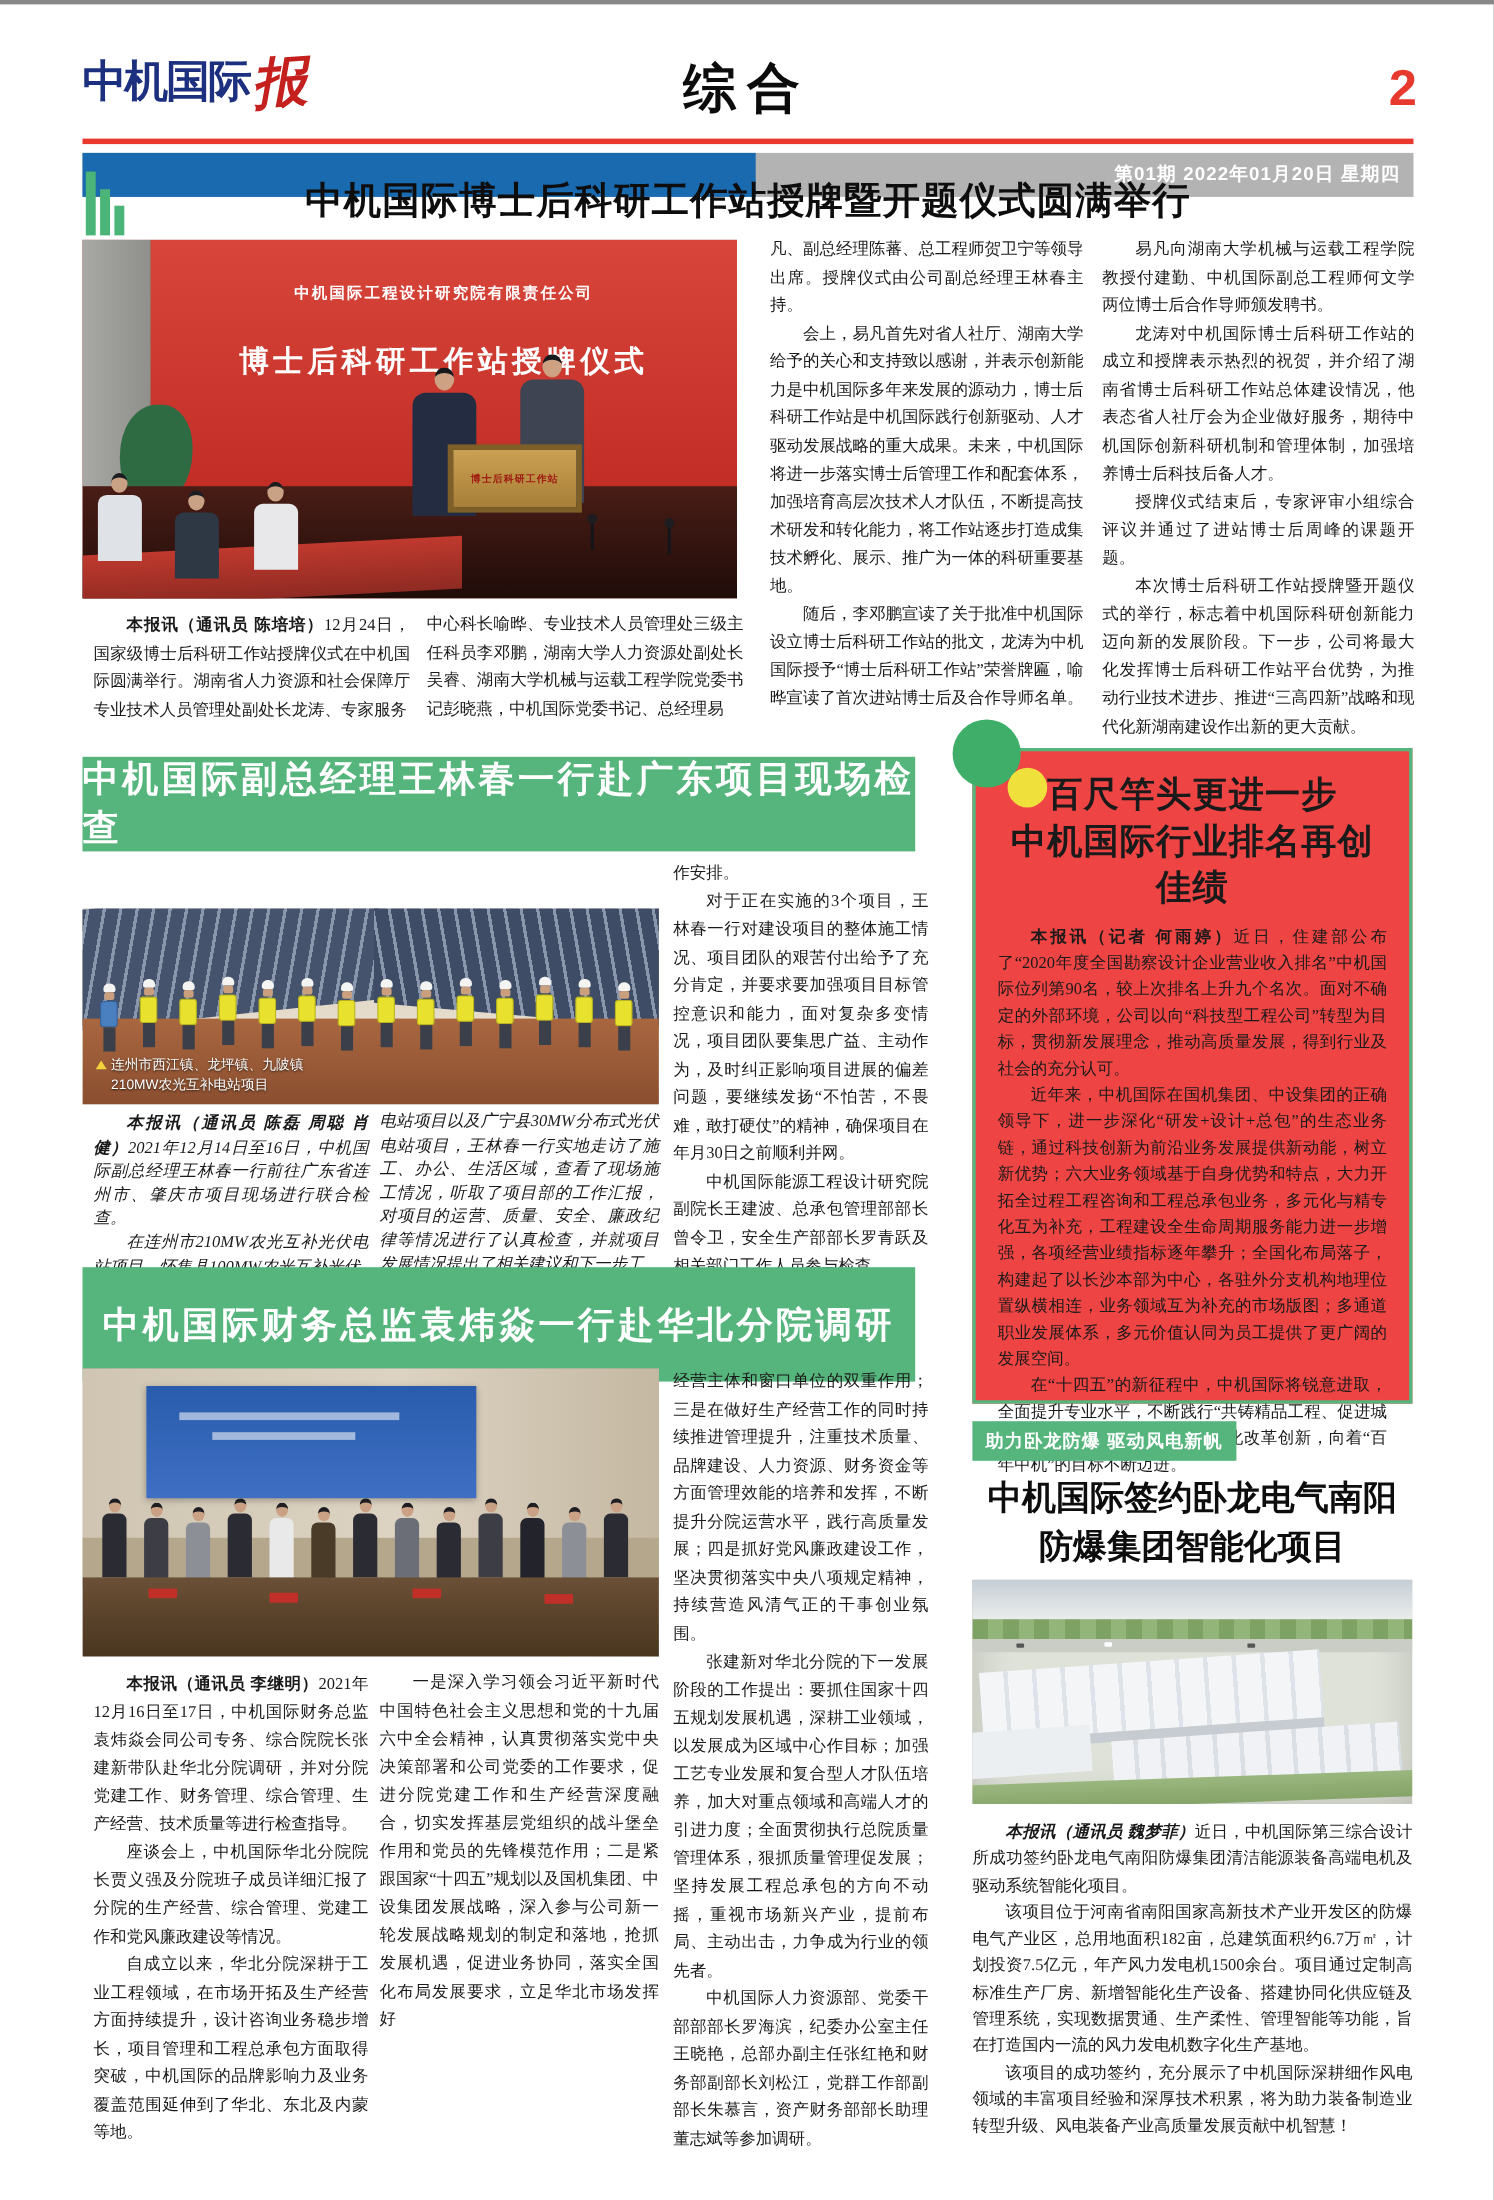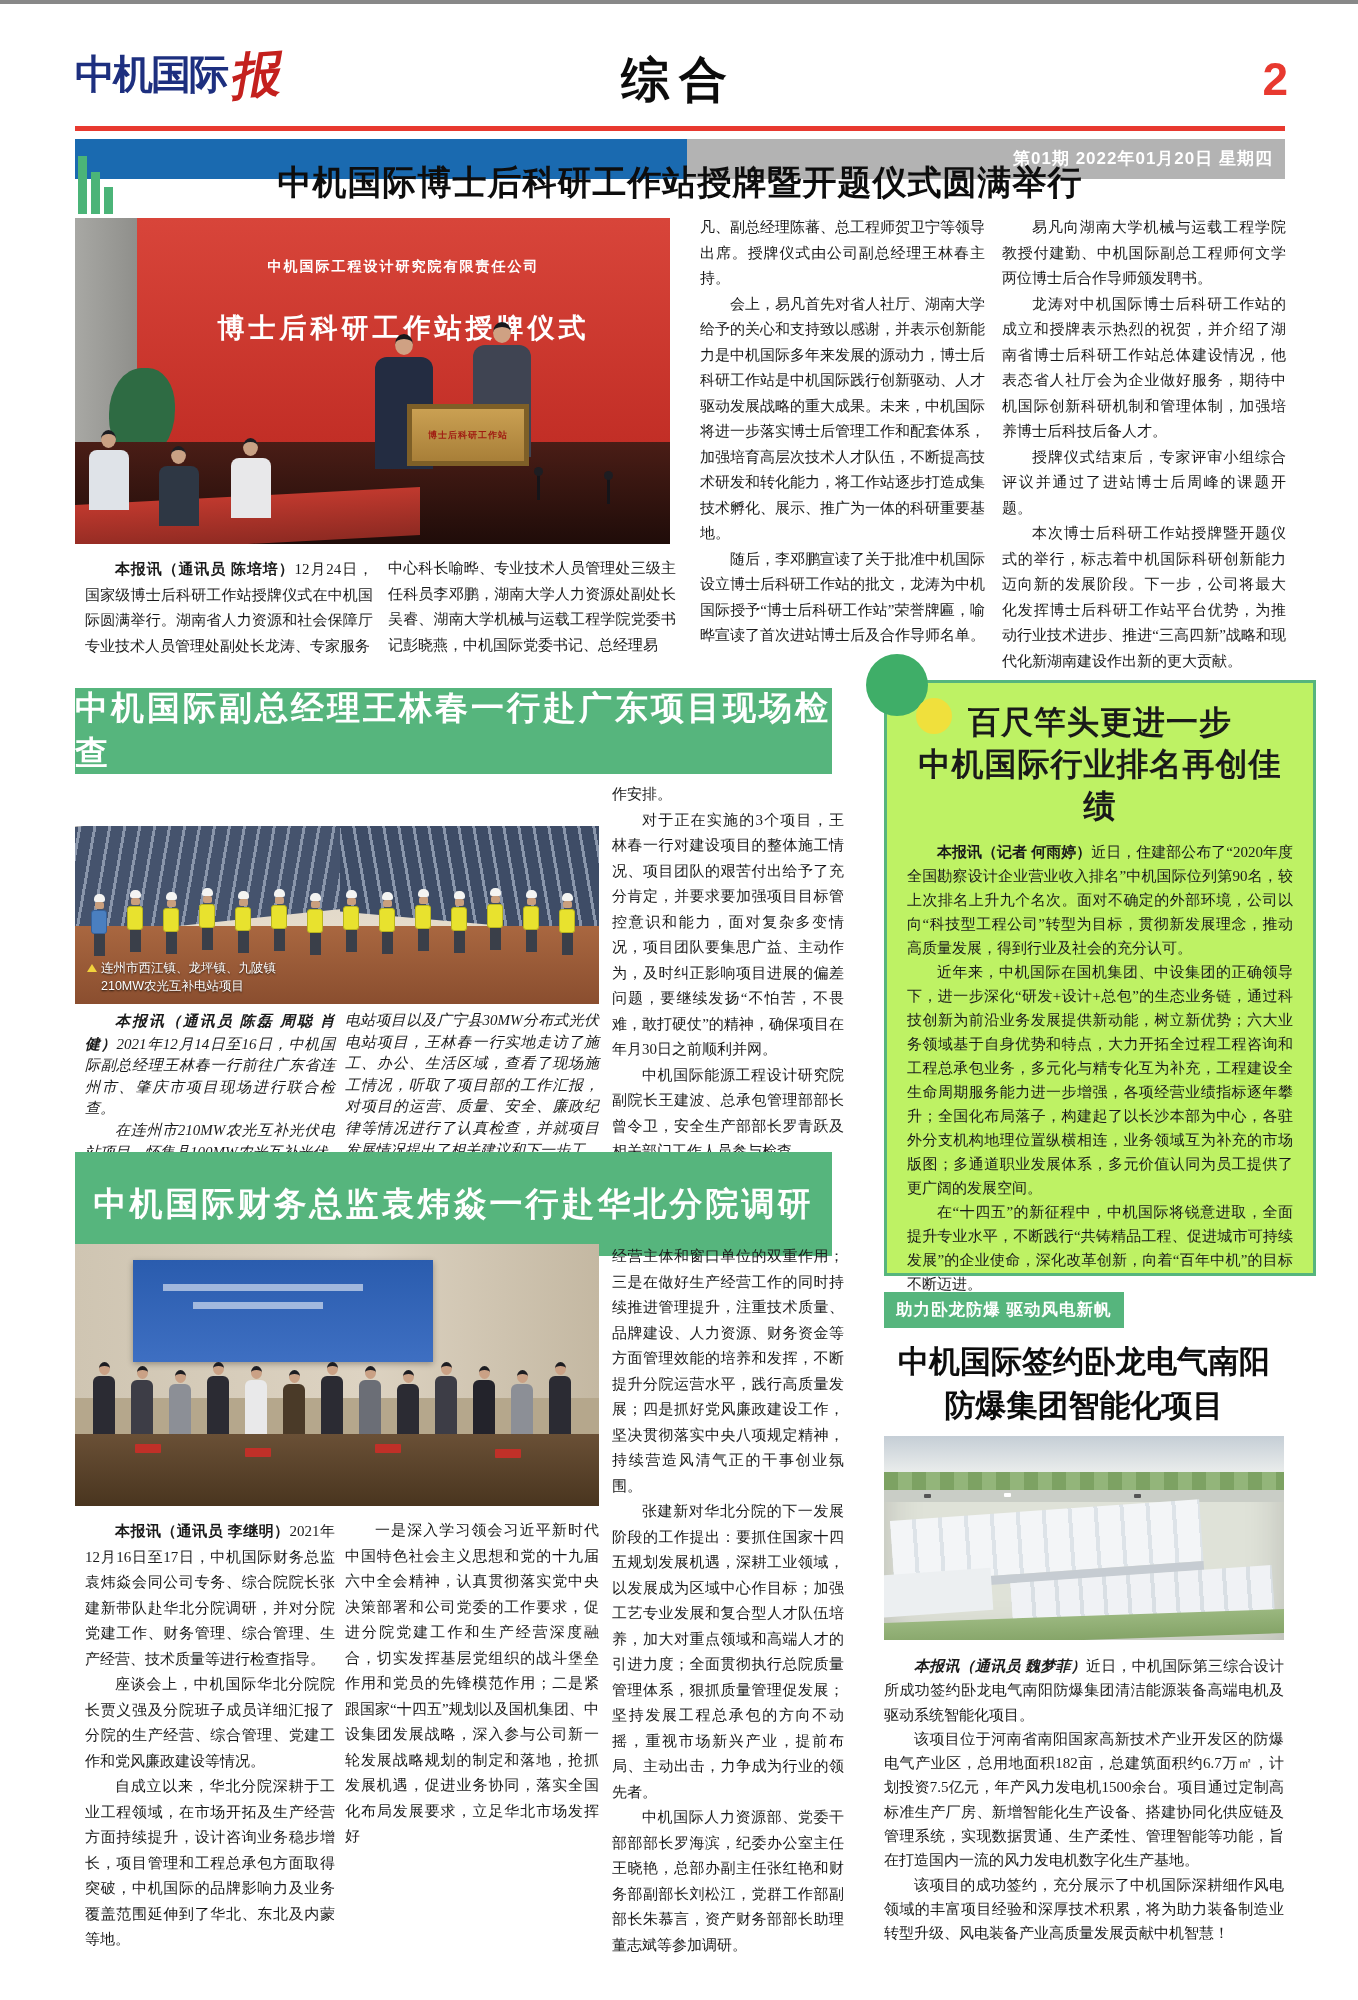--- a/index.html
+++ b/index.html
@@ -83,22 +83,22 @@
   .photo-caption{position:absolute;left:12px;bottom:8px;color:#fff;
                  font-family:"Liberation Sans",sans-serif;font-size:12.5px;line-height:1.5;
                  text-shadow:0 1px 2px rgba(0,0,0,.8);}
   .caption-marker{display:inline-block;width:0;height:0;border-left:5px solid transparent;
                   border-right:5px solid transparent;border-bottom:8px solid #f2d33c;margin-right:4px;}
   .a2-col3{left:612px;top:778px;width:232px;}
   .a2-col1{left:85px;top:1006px;width:250px;}
   .a2-col2{left:345px;top:1006px;width:254px;}
 
   
-  .ranking-box{left:884px;top:676px;width:432px;height:596px;border:3px solid #56b57d;
-               box-sizing:border-box;background:#bef264;padding:18px 20px 0;}
+  .ranking-box{left:884px;top:676px;width:400px;height:596px;border:3px solid #56b57d;
+               box-sizing:border-box;background:#ef4444;padding:18px 20px 0;}
   .circle{border-radius:50%;}
   .circle-green{left:866px;top:650px;width:62px;height:62px;background:#3fae68;z-index:3;}
   .circle-yellow{left:916px;top:694px;width:36px;height:36px;background:#f0e03c;z-index:4;}
   .rb-h{text-align:center;font-weight:700;font-size:32px;line-height:1.32;letter-spacing:1px;}
   .rb-body{margin-top:12px;}
   .rb-body p{margin:0;text-align:justify;font-size:15px;line-height:1.6;text-indent:2em;}
   .rb-body p b{font-family:"Liberation Sans",sans-serif;}
 
   
   .a3-banner{left:75px;top:1148px;width:757px;height:104px;}

